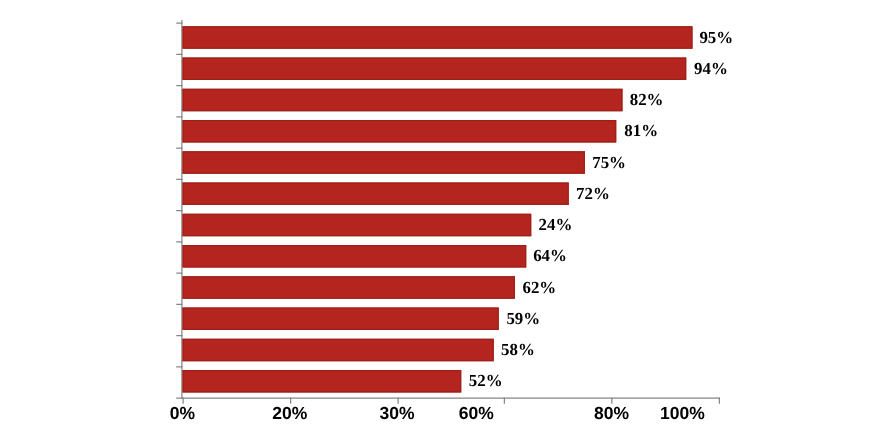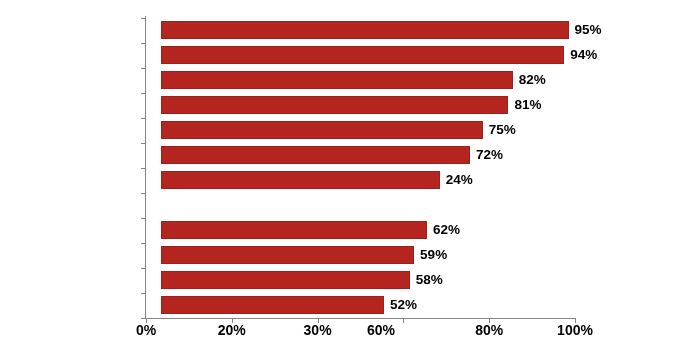--- a/index.html
+++ b/index.html
@@ -60,23 +60,24 @@
   .x-tick {
     position: absolute;
     top: 300px;
     width: 1px;
     height: 5px;
     background: #868686;
   }
 
   .bar-row {
     position: absolute;
-    left: 15px;
+    left: 0;
     height: 25px;
     width: 100%;
+    font-family: Liberation Serif, serif;
   }
   .bar {
     position: absolute;
     left: 0;
     top: 3px;
     height: 18px;
     background: #B3251E;
     border: 1px solid #9E2019;
     box-sizing: border-box;
   }
@@ -148,20 +149,24 @@
         <div class="bar" style="width: 321.75px; background: rgb(179, 37, 30); border-color: rgb(158, 32, 25);"></div>
         <span class="bar-value" style="left: 327.75px;">75%</span>
       </div>
       <div class="bar-row" style="top: 125px;">
         <div class="bar" style="width: 308.88px; background: rgb(179, 37, 30); border-color: rgb(158, 32, 25);"></div>
         <span class="bar-value" style="left: 314.88px;">72%</span>
       </div>
       <div class="bar-row" style="top: 150px;">
         <div class="bar" style="width: 278.85px; background: rgb(179, 37, 30); border-color: rgb(158, 32, 25);"></div>
         <span class="bar-value" style="left: 284.85px;">24%</span>
+      </div>
+      <div class="bar-row" style="top: 175px;">
+        <div class="bar" style="width: 274.56px; background: rgb(179, 37, 30); border-color: rgb(158, 32, 25);"></div>
+        <span class="bar-value" style="left: 280.56px;">64%</span>
       </div>
       <div class="bar-row" style="top: 200px; text-align: right;">
         <div class="bar" style="width: 265.98px; background: rgb(179, 37, 30); border-color: rgb(158, 32, 25);"></div>
         <span class="bar-value" style="left: 271.98px;">62%</span>
       </div>
       <div class="bar-row" style="top: 225px;">
         <div class="bar" style="width: 253.11px; background: rgb(179, 37, 30); border-color: rgb(158, 32, 25);"></div>
         <span class="bar-value" style="left: 259.11px;">59%</span>
       </div>
       <div class="bar-row" style="top: 250px;">
@@ -191,14 +196,14 @@
       <div class="x-tick" style="left: 257.4px; background: rgb(134, 134, 134);"></div>
       <div class="x-tick" style="left: 343.2px; background: rgb(134, 134, 134);"></div>
       <div class="x-tick" style="left: 429px; background: rgb(134, 134, 134);"></div>
     </div>
 
 <div class="x-tick-label" style="left: 146px;">0%</div>
     <div class="x-tick-label" style="left: 231.8px;">20%</div>
     <div class="x-tick-label" style="left: 317.6px;">30%</div>
     <div class="x-tick-label" style="left: 381px;">60%</div>
     <div class="x-tick-label" style="left: 489.2px;">80%</div>
-    <div class="x-tick-label" style="left: 575px;">100%</div>
+    <div class="x-tick-label" style="left: 546px;">100%</div>
   </div>
 
 </body></html>

